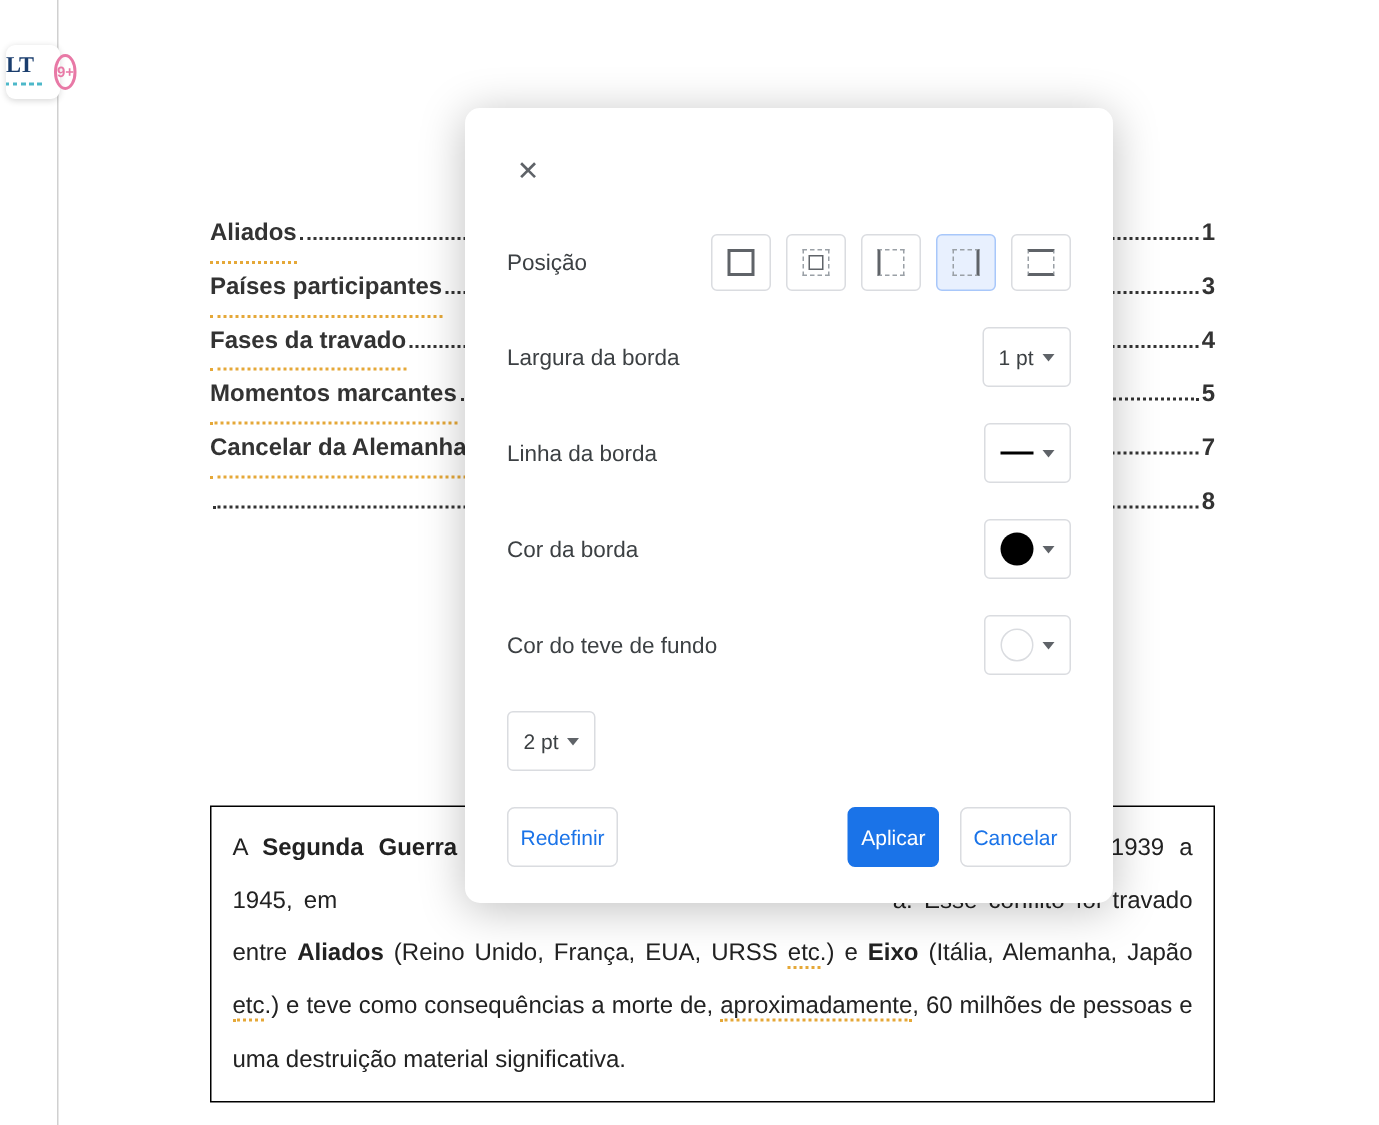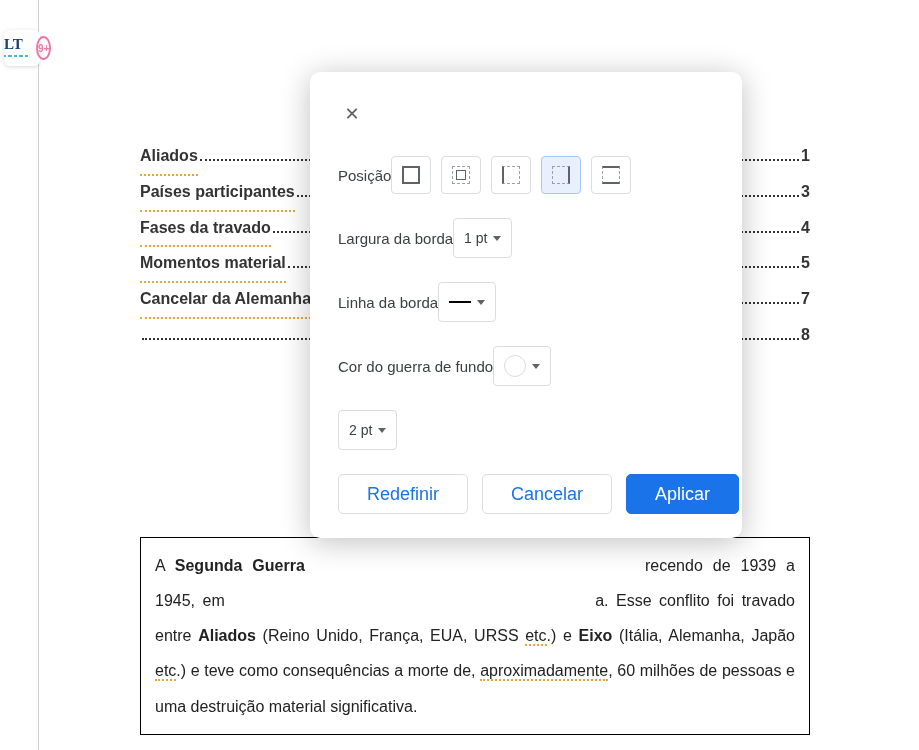--- a/index.html
+++ b/index.html
@@ -149,20 +149,21 @@
       cursor: pointer;
       color: #5f6368;
       font-size: 18px;
       display: flex;
       align-items: center;
       justify-content: center;
     }
     
     .modal-row {
       display: flex;
+      justify-content: space-between;
       align-items: center;
       margin-bottom: 24px;
     }
     .row-label {
       font-size: 15px;
       color: #3c4043;
     }
     
     
     .position-group {
@@ -256,23 +257,23 @@
     
     .modal-footer {
       display: flex;
       justify-content: flex-start;
       gap: 14px;
       margin-top: 8px;
     }
     .btn {
       height: 40px;
       border-radius: 5px;
-      font-size: 18px;
+      font-size: 14px;
       cursor: pointer;
-      padding: 0 28px;
+      padding: 0 8px;
       font-weight: 500;
     }
     .btn-secondary {
       background: #fff;
       border: 1px solid #dadce0;
       color: #1a73e8;
     }
     .btn-primary {
       background: #1a73e8;
       border: 1px solid #1a73e8;
@@ -304,21 +305,21 @@
       <span class="toc-label">Países participantes</span>
       <span class="toc-dots"></span>
       <span class="toc-page">3</span>
     </li>
     <li class="toc-item">
       <span class="toc-label">Fases da travado</span>
       <span class="toc-dots"></span>
       <span class="toc-page">4</span>
     </li>
     <li class="toc-item">
-      <span class="toc-label">Momentos material</span>
+      <span class="toc-label">Momentos marcantes</span>
       <span class="toc-dots"></span>
       <span class="toc-page">5</span>
     </li>
     <li class="toc-item">
       <span class="toc-label">Cancelar da Alemanha</span>
       <span class="toc-dots"></span>
       <span class="toc-page">7</span>
     </li>
     <li class="toc-item">
       <span class="toc-dots"></span>
@@ -374,34 +375,41 @@
   </div>
 
   <div class="modal-row">
     <span class="row-label">Linha da borda</span>
     <button class="dropdown-btn">
       <span class="line-sample"></span>
       <span class="dropdown-arrow"></span>
     </button>
   </div>
 
-
-  <div class="modal-row">
-    <span class="row-label">Cor do guerra de fundo</span>
+  <div class="modal-row">
+    <span class="row-label">Cor da borda</span>
+    <button class="dropdown-btn">
+      <span class="color-sample color-black"></span>
+      <span class="dropdown-arrow"></span>
+    </button>
+  </div>
+
+  <div class="modal-row">
+    <span class="row-label">Cor do teve de fundo</span>
     <button class="dropdown-btn">
       <span class="color-sample color-white"></span>
       <span class="dropdown-arrow"></span>
     </button>
   </div>
 
   <div class="modal-row">
     <button class="dropdown-btn">
       <span>2 pt</span>
       <span class="dropdown-arrow"></span>
     </button>
   </div>
 
   <div class="modal-footer">
     <button class="btn btn-secondary">Redefinir</button>
+    <button class="btn btn-primary">Aplicar</button>
     <button class="btn btn-secondary">Cancelar</button>
-    <button class="btn btn-primary">Aplicar</button>
   </div>
 </div>
 
 </body></html>

